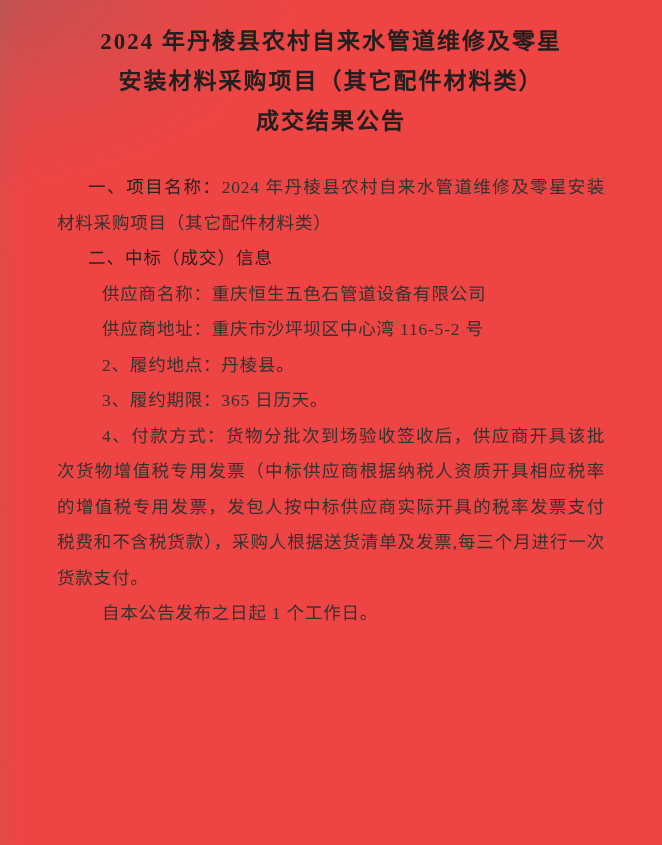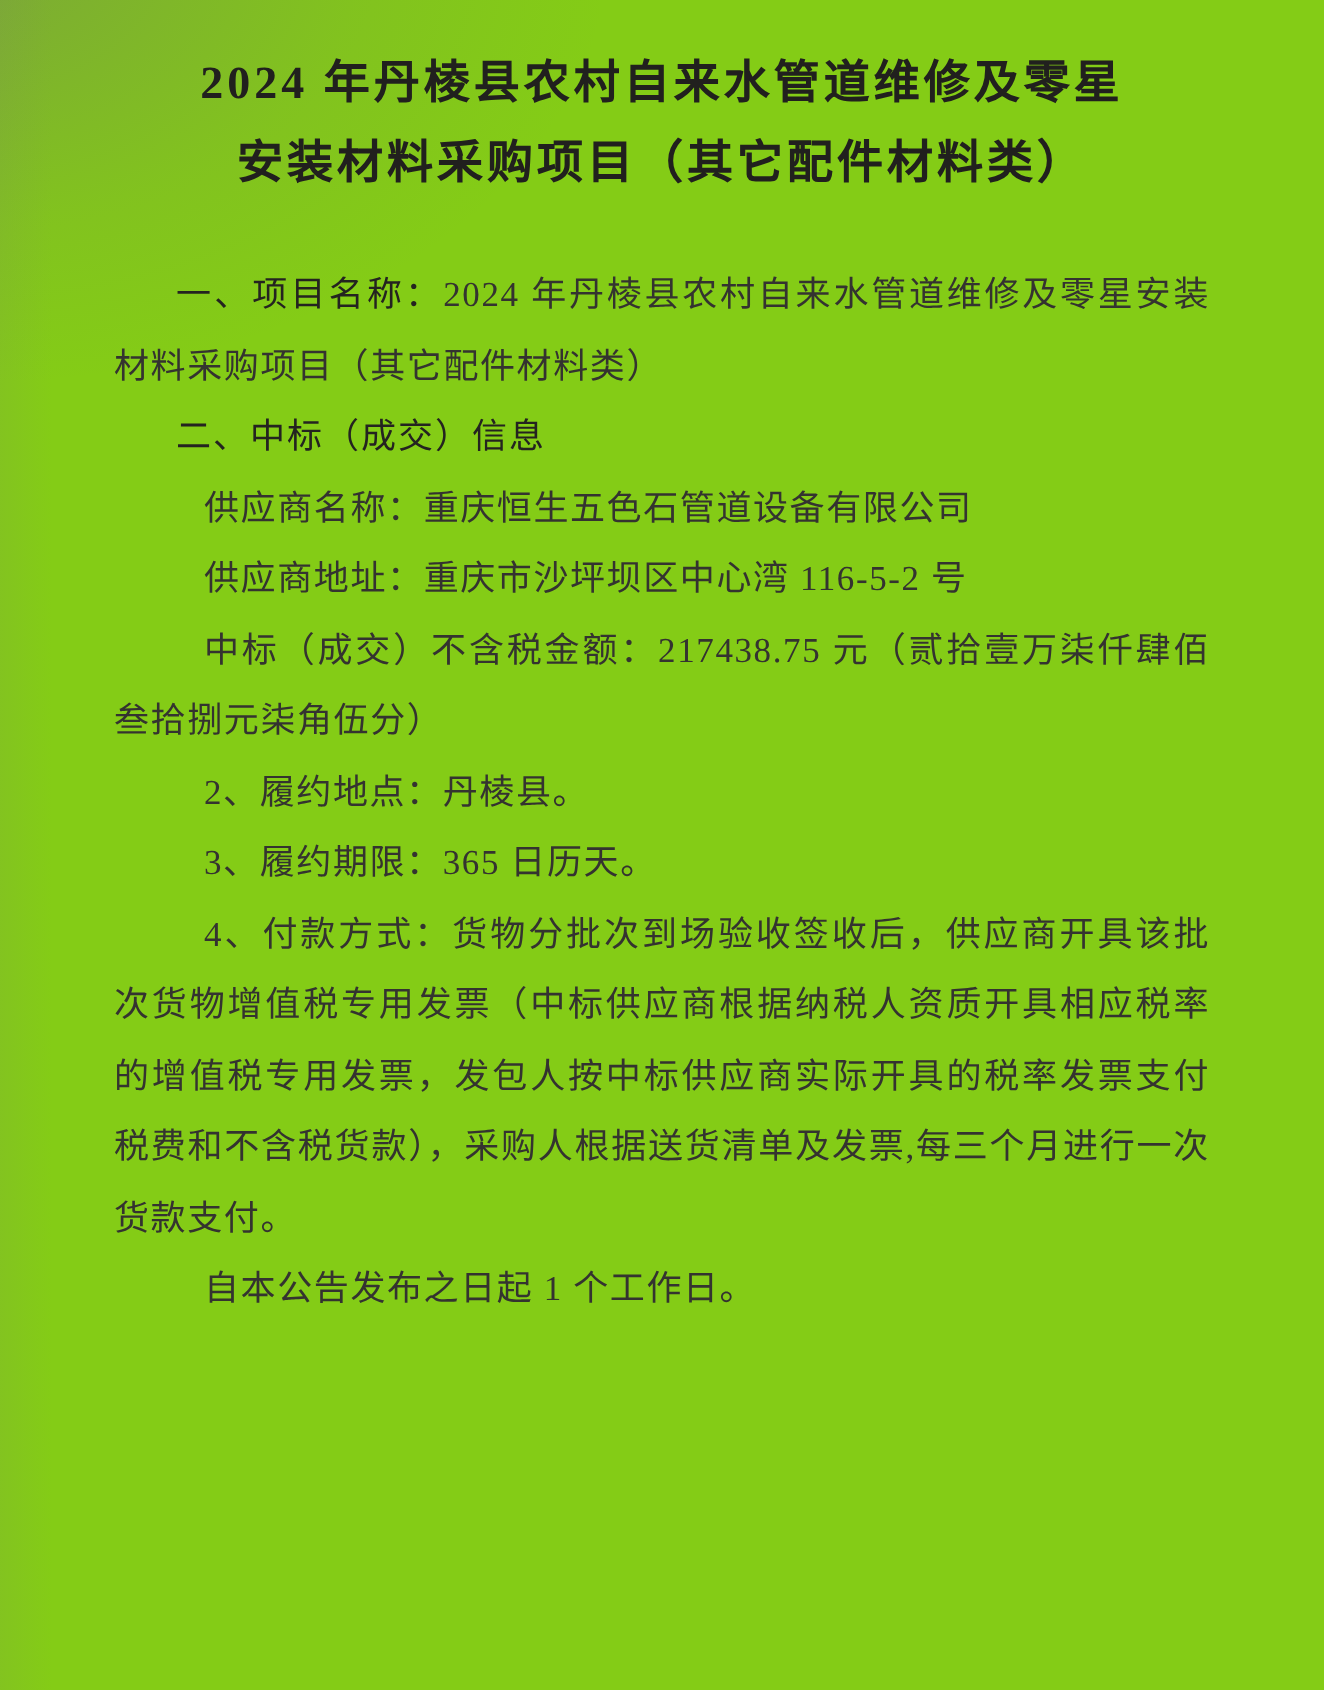--- a/index.html
+++ b/index.html
@@ -6,21 +6,21 @@
   body {
     width: 662px;
     height: 845px;
     background: #f3f2ef;
     font-family: "Liberation Serif", "DejaVu Serif", serif;
   }
   .page {
     position: relative;
     width: 662px;
     height: 845px;
-    background: #84cc16;
+    background: #ef4444;
     color: #2f2e2b;
     overflow: hidden;
   }
   
   .scan-shade {
     position: absolute;
     top: 0; left: 0;
     width: 300px; height: 190px;
     background: radial-gradient(ellipse at -8% -12%, rgba(110,110,106,0.38), rgba(110,110,106,0.10) 45%, rgba(110,110,106,0) 72%);
     pointer-events: none;
@@ -67,33 +67,33 @@
 </head>
 <body>
 
 <div class="page">
   <div class="scan-shade"></div>
   <div class="scan-edge-left"></div>
 
   <div class="title">
     <div>2024 年丹棱县农村自来水管道维修及零星</div>
     <div>安装材料采购项目（其它配件材料类）</div>
+    <div>成交结果公告</div>
   </div>
 
   <div class="content">
 
     <p class="indent-h"><span class="hd">一、项目名称：</span><span>2024 年丹棱县农村自来水管道维修及零星安装材料采购项目（其它配件材料类）</span></p>
 
     <p class="indent-h"><span class="hd">二、中标（成交）信息</span></p>
 
     <p class="indent-i"><span>供应商名称：</span><span>重庆恒生五色石管道设备有限公司</span></p>
 
     <p class="indent-i"><span>供应商地址：</span><span>重庆市沙坪坝区中心湾 116-5-2 号</span></p>
 
-    <p class="indent-i"><span>中标（成交）不含税金额：</span><span>217438.75 元（贰拾壹万柒仟肆佰叁拾捌元柒角伍分）</span></p>
 
 
 
     <p class="indent-i"><span>2、履约地点：</span><span>丹棱县。</span></p>
 
     <p class="indent-i"><span>3、履约期限：</span><span>365 日历天。</span></p>
 
     <p class="indent-i"><span>4、付款方式：</span><span>货物分批次到场验收签收后，供应商开具该批次货物增值税专用发票（中标供应商根据纳税人资质开具相应税率的增值税专用发票，发包人按中标供应商实际开具的税率发票支付税费和不含税货款），采购人根据送货清单及发票,每三个月进行一次货款支付。</span></p>
 
 

